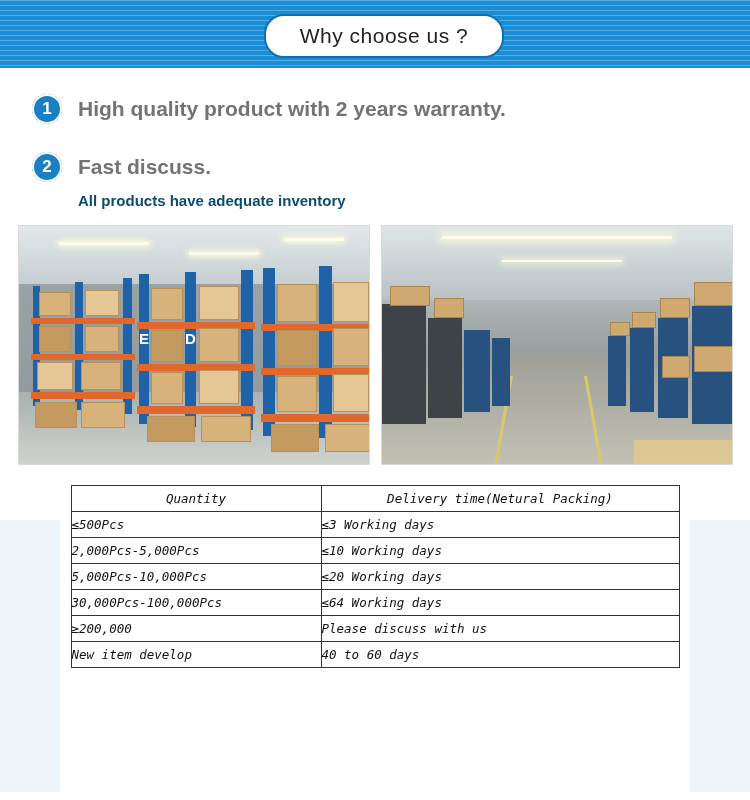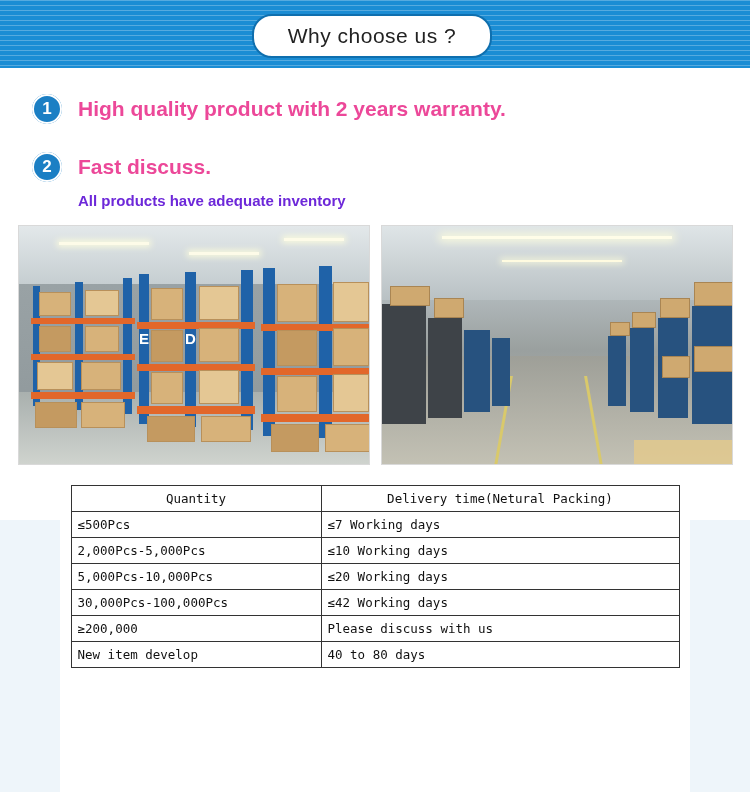--- a/index.html
+++ b/index.html
@@ -29,21 +29,21 @@
     width: 750px; height: 68px;
     background-image: repeating-linear-gradient(
         to bottom,
         rgba(255,255,255,0.26) 0px,
         rgba(255,255,255,0.26) 1px,
         rgba(255,255,255,0.0) 1px,
         rgba(255,255,255,0.0) 5px);
   }
   .banner-title-box {
     position: absolute;
-    left: 252px;
+    left: 264px;
     top: 14px;
     width: 236px;
     height: 40px;
     background: #ffffff;
     border: 2px solid #0f6fae;
     border-radius: 20px;
     display: flex;
     align-items: center;
     justify-content: center;
   }
@@ -75,27 +75,27 @@
     display: flex;
     align-items: center;
     justify-content: center;
     flex: 0 0 auto;
     box-shadow: 0 0 0 2px #ffffff inset;
   }
   .point-text {
     margin-left: 16px;
     font-size: 21px;
     font-weight: bold;
-    color: #ec4899;
+    color: #737373;
   }
   .sub-text {
     margin: 10px 0 0 78px;
     font-size: 15px;
     font-weight: bold;
-    color: #6d28d9;
+    color: #0c4a6e;
   }
 
   
   .photos {
     display: flex;
     gap: 11px;
     margin: 16px 0 0 18px;
   }
   .photo {
     width: 352px;
@@ -183,21 +183,22 @@
     width: 608px;
     font-family: "DejaVu Sans Mono", "Liberation Mono", monospace;
     font-size: 12.5px;
     color: #111111;
     table-layout: fixed;
   }
   table.delivery th,
   table.delivery td {
     border: 1px solid #333333;
     height: 25px;
-    padding: 0 6px;
+    padding: 0 0;
+    font-style: italic;
   }
   table.delivery th {
     font-weight: normal;
     text-align: center;
   }
   table.delivery td {
     text-align: left;
   }
   table.delivery col.c1 { width: 250px; }
   table.delivery col.c2 { width: 358px; }
@@ -339,39 +340,39 @@
       </colgroup>
     <thead>
       <tr>
         <th>Quantity</th>
         <th>Delivery time(Netural Packing)</th>
       </tr>
     </thead>
     <tbody>
       <tr>
         <td>≤500Pcs</td>
-        <td>≤7 Working days</td>
+        <td>≤3 Working days</td>
       </tr>
       <tr>
         <td>2,000Pcs-5,000Pcs</td>
         <td>≤10 Working days</td>
       </tr>
       <tr>
         <td>5,000Pcs-10,000Pcs</td>
         <td>≤20 Working days</td>
       </tr>
       <tr>
         <td>30,000Pcs-100,000Pcs</td>
-        <td>≤42 Working days</td>
+        <td>≤64 Working days</td>
       </tr>
       <tr>
         <td>≥200,000</td>
         <td>Please discuss with us</td>
       </tr>
       <tr>
         <td>New item develop</td>
-        <td>40 to 80 days</td>
+        <td>40 to 60 days</td>
       </tr>
     </tbody>
   </table>
 </div>
 
 <div class="page-bottom-band"></div>
 
 </body></html>

